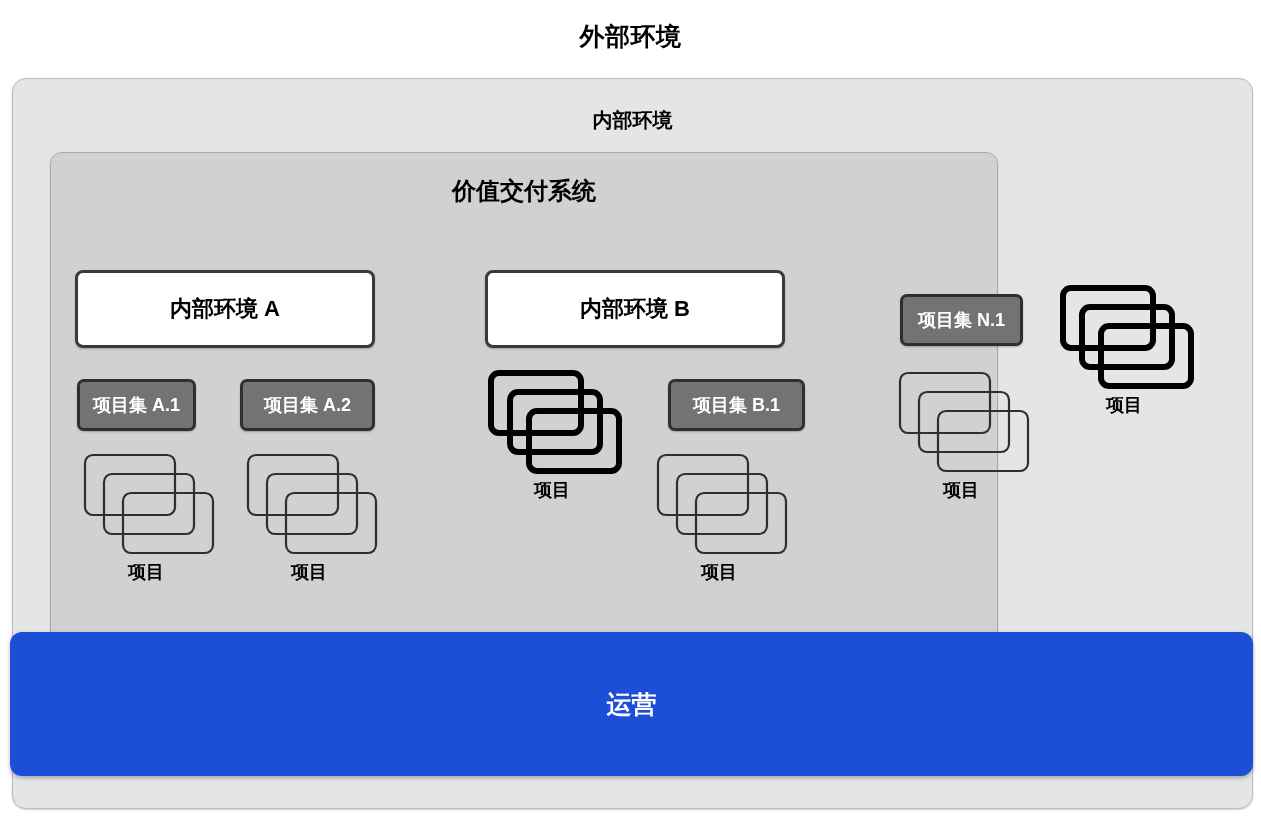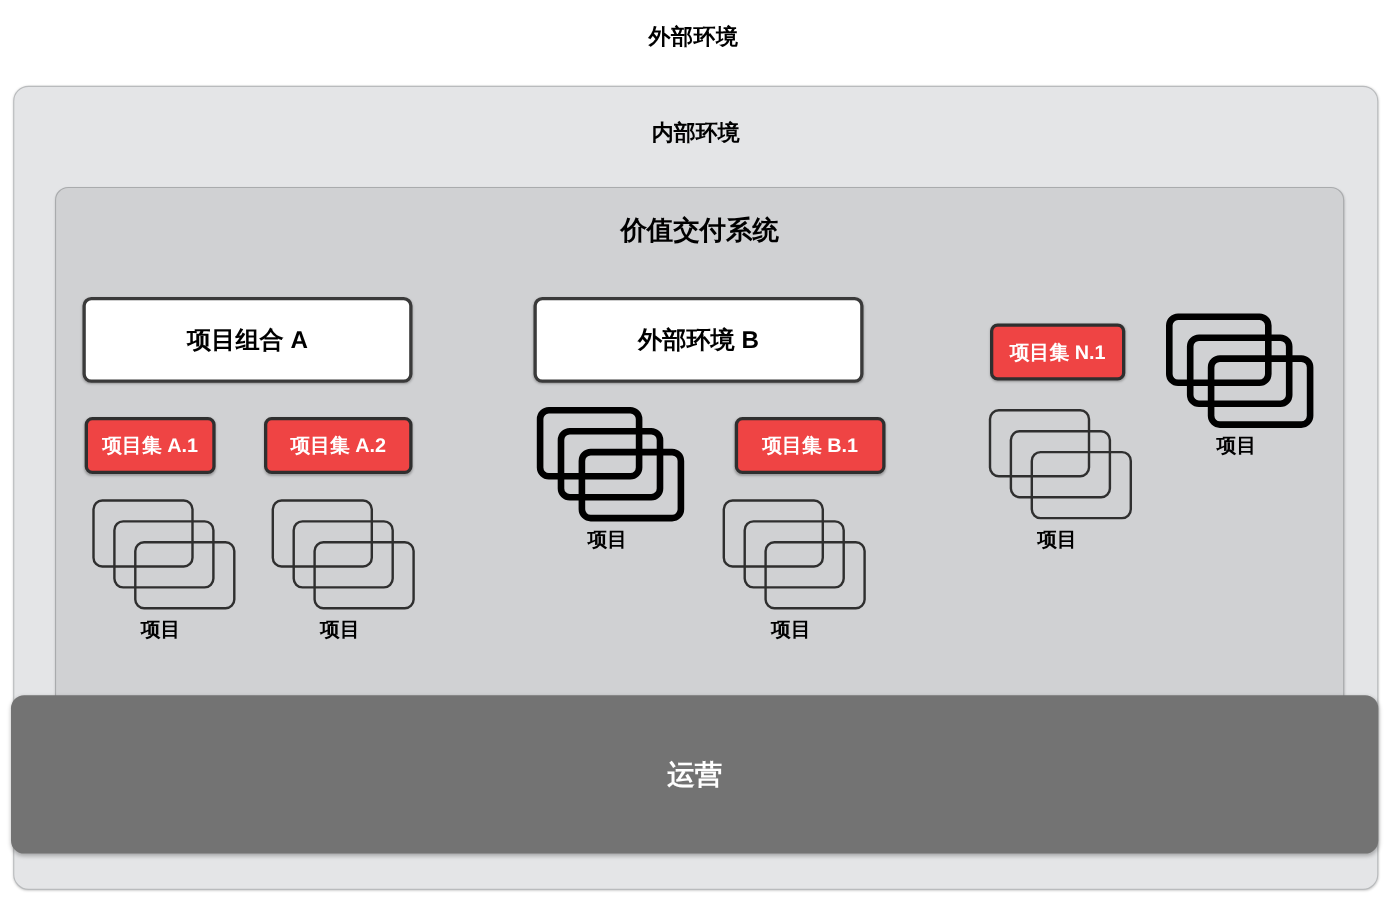--- a/index.html
+++ b/index.html
@@ -16,21 +16,21 @@
     color: #000000;
   }
 
   
   .outer-title {
     position: absolute;
     left: 0;
     top: 20px;
     width: 1261px;
     text-align: center;
-    font-size: 20px;
+    font-size: 25px;
     font-weight: bold;
     letter-spacing: 0.5px;
     color: #000;
   }
 
   
   .internal-env {
     position: absolute;
     left: 12px;
     top: 78px;
@@ -48,22 +48,22 @@
     top: 28px;
     width: 100%;
     text-align: center;
     font-size: 20px;
     font-weight: bold;
   }
 
   .vds {
     position: absolute;
     left: 50px;
-    top: 170px;
-    width: 1172px;
+    top: 152px;
+    width: 948px;
     height: 495px;
     background: #d0d1d3;
     border: 1px solid #a9abad;
     border-radius: 12px;
     box-sizing: border-box;
     box-shadow: 0 1px 2px rgba(0,0,0,0.16);
   }
   .vds-title {
     position: absolute;
     left: 0;
@@ -90,21 +90,21 @@
     color: #000;
     box-shadow: 0 1px 2px rgba(0,0,0,0.25);
   }
   #portfolio-a { left: 75px; top: 270px; width: 300px; }
   #portfolio-b { left: 485px; top: 270px; width: 300px; }
 
   
   .program {
     position: absolute;
     height: 52px;
-    background: #ef4444;
+    background: #737373;
     border: 3px solid #2f2f2f;
     border-radius: 7px;
     box-sizing: border-box;
     display: flex;
     align-items: center;
     justify-content: center;
     font-size: 18px;
     font-weight: bold;
     color: #ffffff;
     box-shadow: 0 1px 2px rgba(0,0,0,0.25);
@@ -146,21 +146,21 @@
   #stack-n-right { left: 1060px; top: 285px; }
   #label-n-right  { left: 1060px; top: 393px; }
 
   
   .operations {
     position: absolute;
     left: 10px;
     top: 632px;
     width: 1243px;
     height: 144px;
-    background: #737373;
+    background: #1d4ed8;
     border-radius: 12px;
     box-sizing: border-box;
     display: flex;
     align-items: center;
     justify-content: center;
     font-size: 25px;
     font-weight: bold;
     color: #ffffff;
     box-shadow: 0 2px 4px rgba(0,0,0,0.28);
   }
@@ -171,22 +171,22 @@
 <div class="outer-title">外部环境</div>
 
 <div class="internal-env">
   <div class="internal-title">内部环境</div>
 </div>
 
 <div class="vds">
   <div class="vds-title">价值交付系统</div>
 </div>
 
-<div class="portfolio" id="portfolio-a">项目组合 A</div>
-<div class="portfolio" id="portfolio-b">外部环境 B</div>
+<div class="portfolio" id="portfolio-a">内部环境 A</div>
+<div class="portfolio" id="portfolio-b">内部环境 B</div>
 
 <div class="program" id="program-a1">项目集 A.1</div>
 <div class="program" id="program-a2">项目集 A.2</div>
 <div class="program" id="program-b1">项目集 B.1</div>
 <div class="program" id="program-n1">项目集 N.1</div>
 
 <div class="stack" id="stack-a1">
     <svg width="128" height="98" viewBox="0 0 128 98">
       <rect x="3" y="3" width="90" height="60" rx="8" ry="8" fill="none" stroke="#2f2f2f" stroke-width="2.2"></rect>
       <rect x="22" y="22" width="90" height="60" rx="8" ry="8" fill="none" stroke="#2f2f2f" stroke-width="2.2"></rect>

